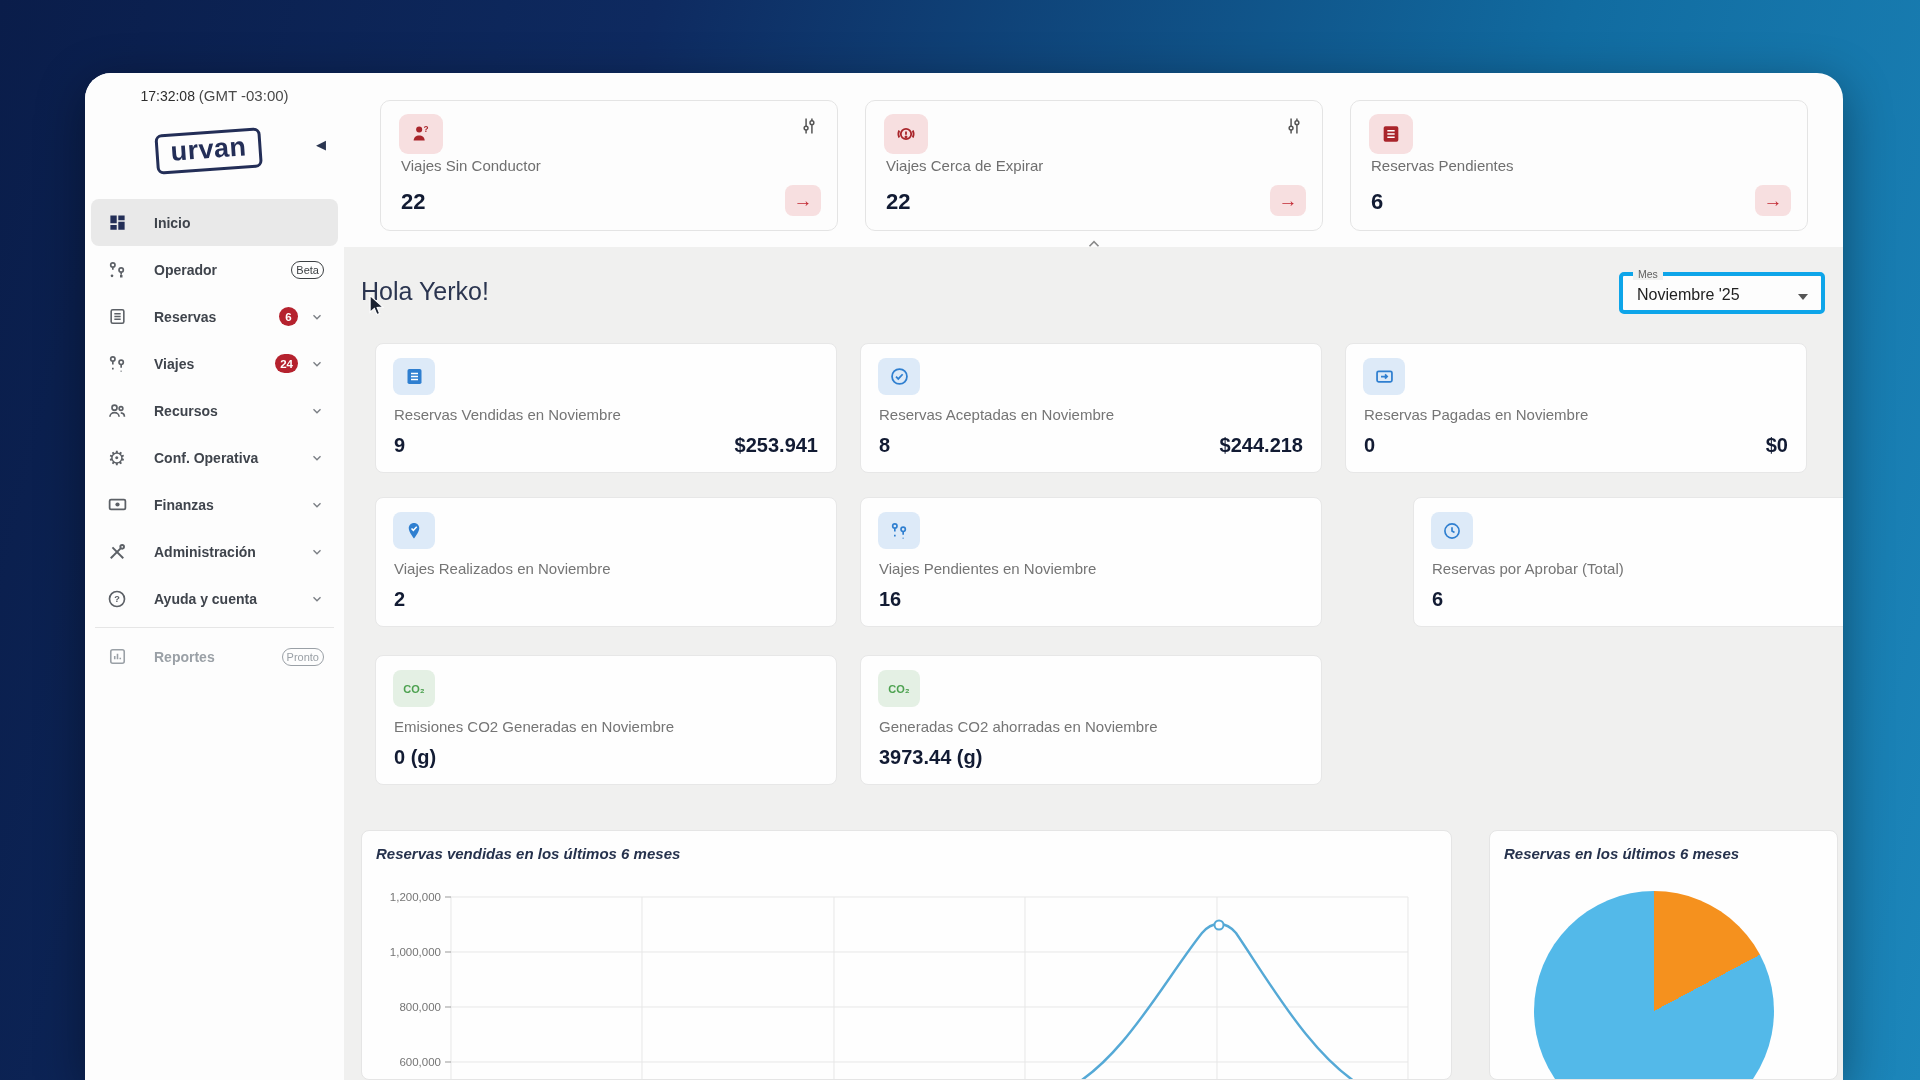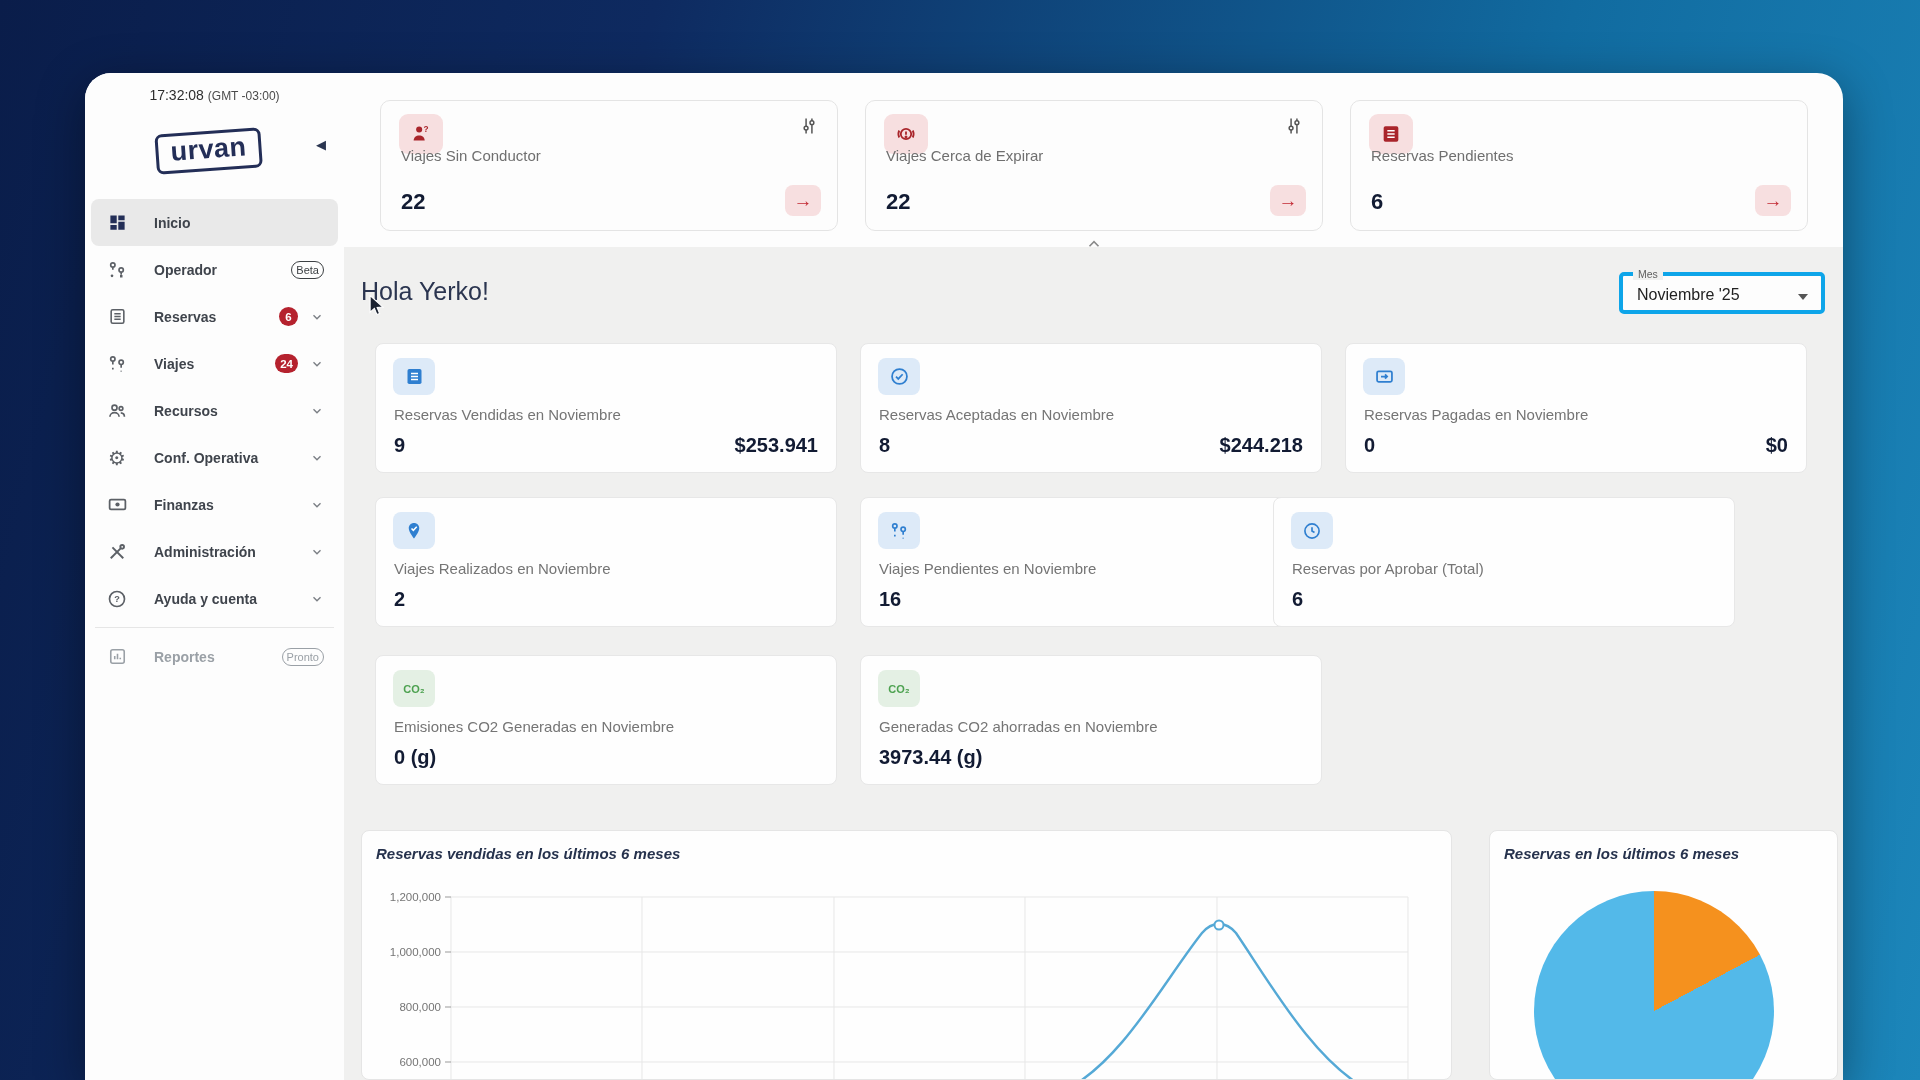--- a/index.html
+++ b/index.html
@@ -4,21 +4,21 @@
 <style>
   html,body{margin:0;padding:0;}
   body{font-family:"Liberation Sans","DejaVu Sans",sans-serif;}
   .stage{position:relative;width:1920px;height:1080px;overflow:hidden;
     background:linear-gradient(104deg,#0a1d4a 0%,#0e2a60 30%,#116ba0 72%,#1c86ba 100%);}
   .window{position:absolute;left:85px;top:73px;width:1758px;height:1007px;background:#fdfdfd;
     border-radius:26px 26px 0 0;box-shadow:0 12px 48px rgba(0,0,0,.38);overflow:hidden;}
   
   .sidebar{position:absolute;left:0;top:0;width:259px;height:100%;background:#fdfdfd;}
   .clock{position:absolute;top:14px;left:0;width:100%;text-align:center;color:#2e2e2e;font-size:14px;}
-  .clock .tz{font-size:12px;color:#4a4a4a;}
+  .clock .tz{font-size:15px;color:#4a4a4a;}
   .logo-row{position:absolute;top:52px;left:0;width:100%;height:50px;}
   .logo{position:absolute;left:50%;top:6px;transform:translateX(-56%) rotate(-4deg);
     border:3px solid #232e57;border-radius:7px;padding:0 12px 3px;color:#232e57;
     font-size:27px;font-weight:bold;letter-spacing:.5px;background:#fdfdfd;}
   .collapse{position:absolute;right:18px;top:12px;font-size:13px;color:#2a3550;cursor:pointer;}
   .nav{position:absolute;top:126px;left:0;width:100%;}
   .nav-item{position:relative;display:flex;align-items:center;height:47px;margin:0 6px;
     padding:0 14px 0 15px;border-radius:8px;color:#3f444c;}
   .nav-item.active{background:#e9e9e9;}
   .nav-icon{width:22px;height:22px;display:flex;align-items:center;justify-content:center;margin-right:26px;color:#5c6066;}
@@ -35,21 +35,21 @@
   .nav-divider{height:1px;background:#e6e6e6;margin:5px 10px;}
   
   .main-gray{position:absolute;left:259px;top:174px;right:0;bottom:0;background:#f0f0ef;}
   .collapse-strip{position:absolute;left:998px;top:162px;color:#8a8a8a;cursor:pointer;}
   
   .alert-card{position:absolute;top:27px;width:458px;height:131px;background:#fdfdfd;border:1px solid #e4e4e4;
     border-radius:10px;box-sizing:border-box;}
   .chip{position:absolute;left:18px;top:13px;width:44px;height:40px;border-radius:9px;background:#f7dfe0;
     display:flex;align-items:center;justify-content:center;color:#a9252b;}
   .sliders{position:absolute;right:18px;top:14px;color:#555;cursor:pointer;}
-  .alert-title{position:absolute;left:20px;top:46px;font-size:15px;color:#6f6f6f;}
+  .alert-title{position:absolute;left:20px;top:56px;font-size:15px;color:#6f6f6f;}
   .alert-value{position:absolute;left:20px;top:88px;font-size:22px;font-weight:bold;color:#121b33;}
   .arrow-chip{position:absolute;right:16px;bottom:14px;width:36px;height:31px;background:#f7dfe0;border-radius:8px;
     display:flex;align-items:center;justify-content:center;color:#c22731;font-size:19px;font-weight:bold;cursor:pointer;}
   
   .greeting{position:absolute;left:276px;top:204px;font-size:25px;color:#2b3550;}
   .cursor-svg{position:absolute;left:283px;top:222px;}
   .select{position:absolute;left:1534px;top:199px;width:206px;height:42px;background:#fdfdfd;border:4px solid #0ea5e9;
     border-radius:5px;box-sizing:border-box;cursor:pointer;}
   .select-label{position:absolute;top:-8px;left:10px;font-size:10.5px;color:#5f5f5f;background:#f0f0ef;padding:0 5px;}
   .select-value{position:absolute;left:14px;top:10px;font-size:16px;color:#222;}
@@ -386,21 +386,21 @@
             <circle cx="7" cy="6" r="2.6"></circle>
             <path d="M7 8.6v4"></path>
             <circle cx="17" cy="10" r="2.6"></circle>
             <path d="M17 12.6v4"></path>
             <path d="M7 16.5v3M17 20v1" stroke-dasharray="2 2"></path>
           </svg>
     </span>
     <div class="stat-title">Viajes Pendientes en Noviembre</div>
     <div class="stat-count">16</div>
   </div>
-  <div class="stat-card" style="left:1188px;top:424px;">
+  <div class="stat-card" style="left:1328px;top:424px;">
     <span class="stat-chip">
       <svg width="20" height="20" viewBox="0 0 24 24" fill="none" stroke="#2f7fd0" stroke-width="2">
             <circle cx="12" cy="12" r="8.5"></circle>
             <path d="M12 7.5V12l3 1.8"></path>
           </svg>
     </span>
     <div class="stat-title">Reservas por Aprobar (Total)</div>
     <div class="stat-count">6</div>
   </div>
 

